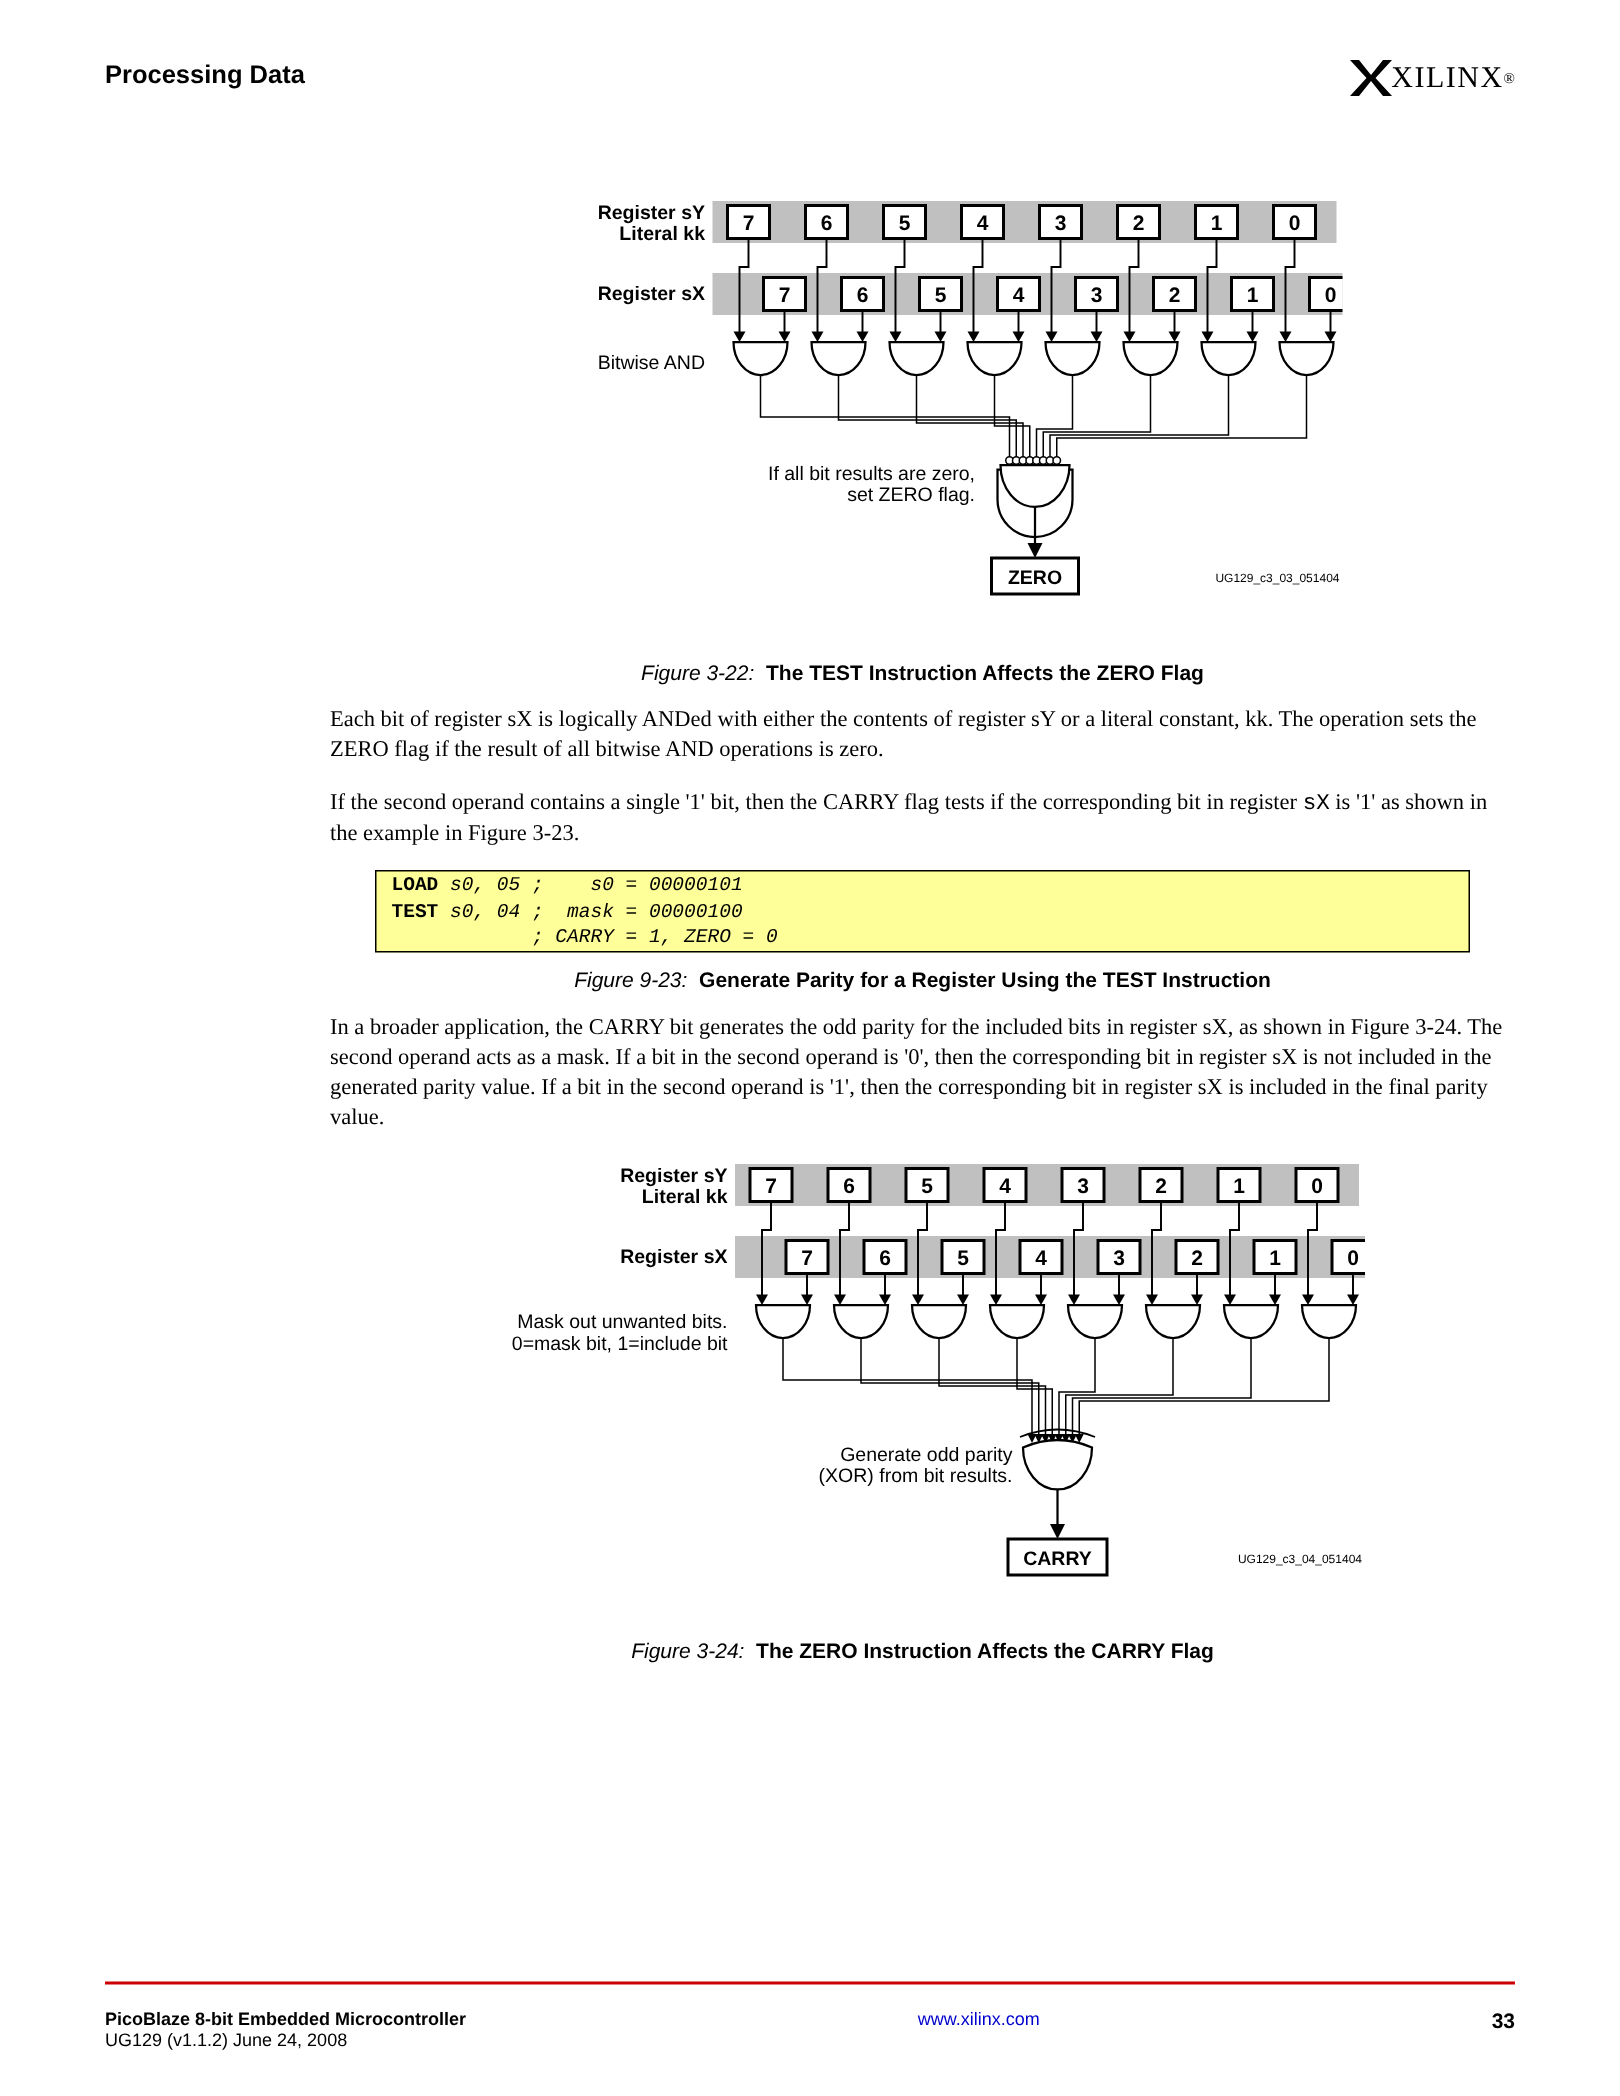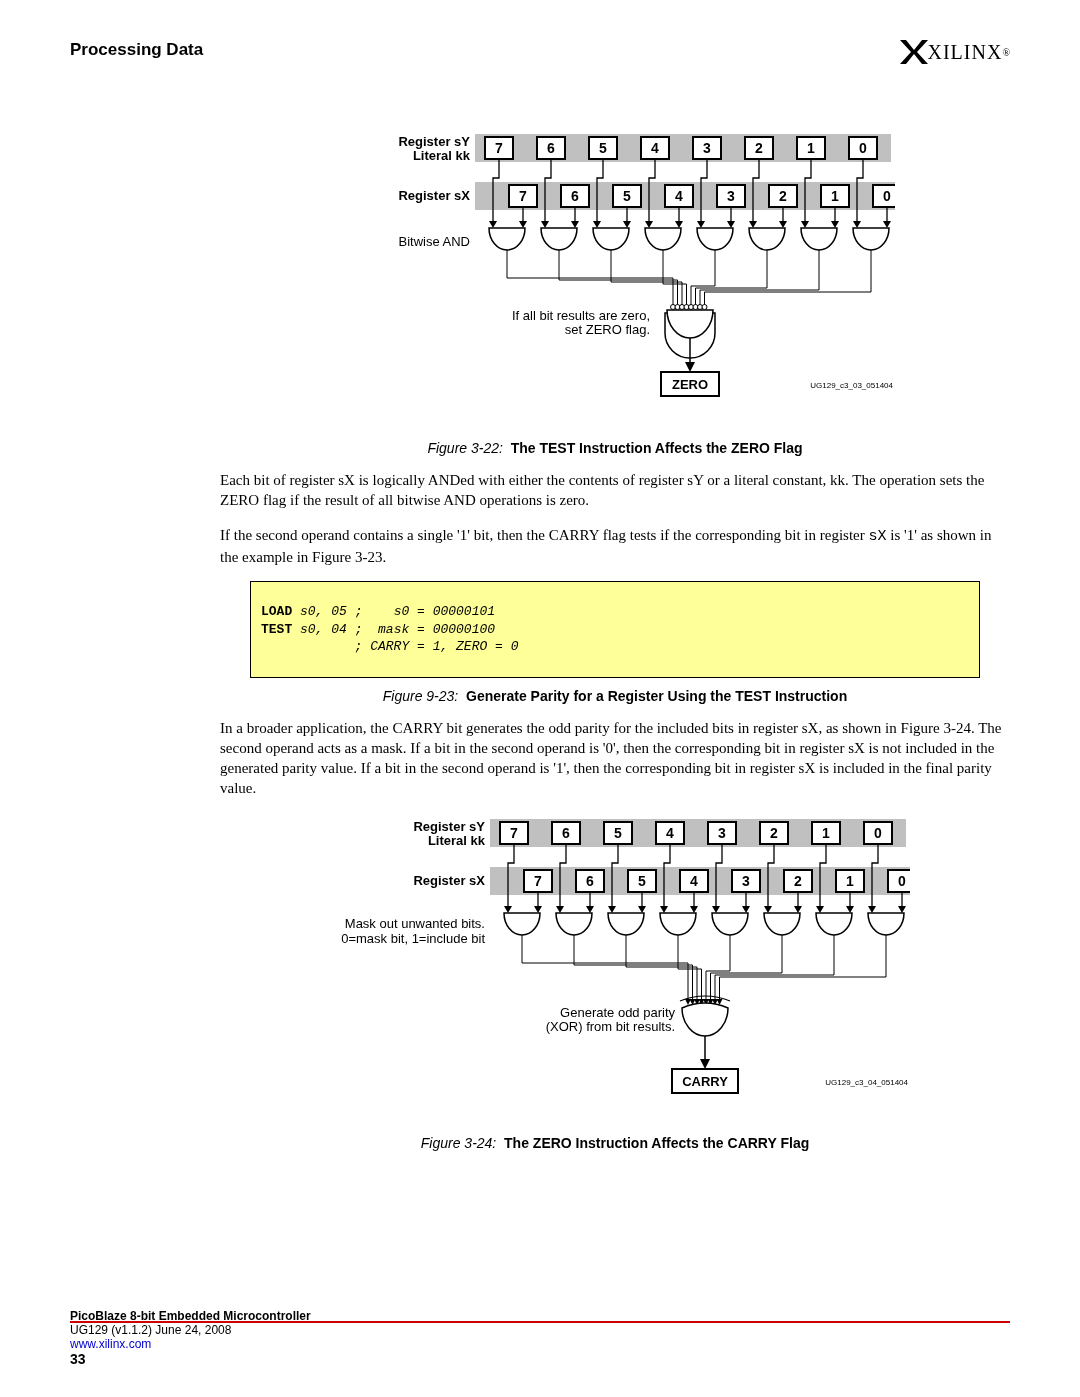--- a/index.html
+++ b/index.html
@@ -20,32 +20,32 @@
   .fig-caption strong { font-style: normal; font-weight: bold; }
   .fig-caption em { font-style: italic; }
 
   .para { font-family: Georgia, 'Times New Roman', serif; font-size: 15px; line-height: 1.35; margin-bottom: 14px; text-align: left; }
   .link { color: #000000; }
   .mono { font-family: Liberation Mono, monospace; }
 
   .code-block {
     background: #ffff99;
     border: 1px solid #000;
-    padding: 21px 10px;
+    padding: 0 10px;
     font-family: 'Courier New', Courier, monospace;
     font-size: 13px;
     white-space: pre;
     margin: 10px 30px 10px 30px;
     line-height: 1.35;
   }
   .kw { font-weight: bold; }
   .cm { font-style: italic; }
 
   .hr-red { border: none; border-top: 2px solid #cc0000; margin: 30px 0 6px 0; position: absolute; left: 70px; right: 70px; bottom: 68px; }
-  .footer { position: absolute; left: 70px; right: 70px; bottom: 30px; font-size: 12px; display: flex; justify-content: space-between; align-items: flex-start; flex-direction: column; }
+  .footer { position: absolute; left: 70px; right: 70px; bottom: 30px; font-size: 12px; display: flex; justify-content: space-between; align-items: flex-start; }
   .footer-left { font-size: 12px; }
   .footer-left .doc { font-weight: bold; }
   .footer-center { color: #0000cc; font-size: 12px; }
   .footer-right { font-weight: bold; font-size: 14px; }
 </style>
 </head>
 <body>
 
 <div class="page">
 

